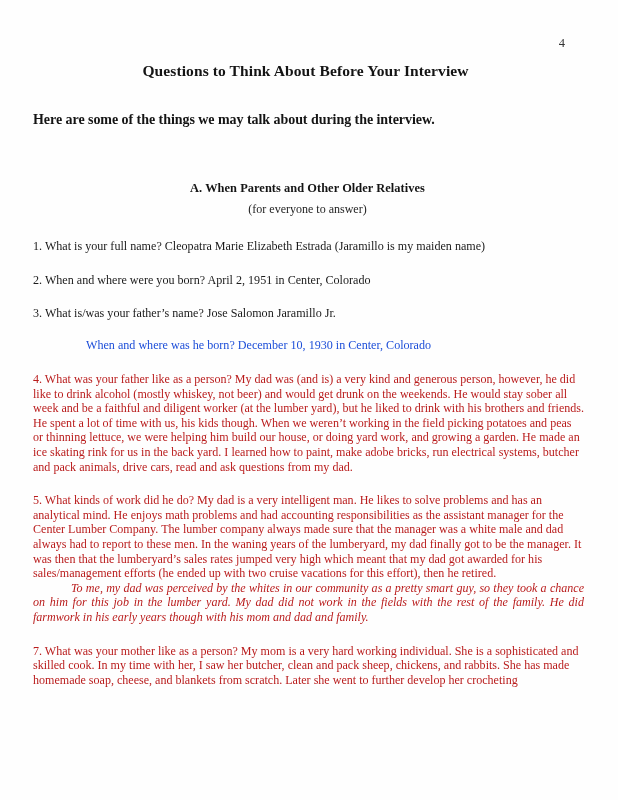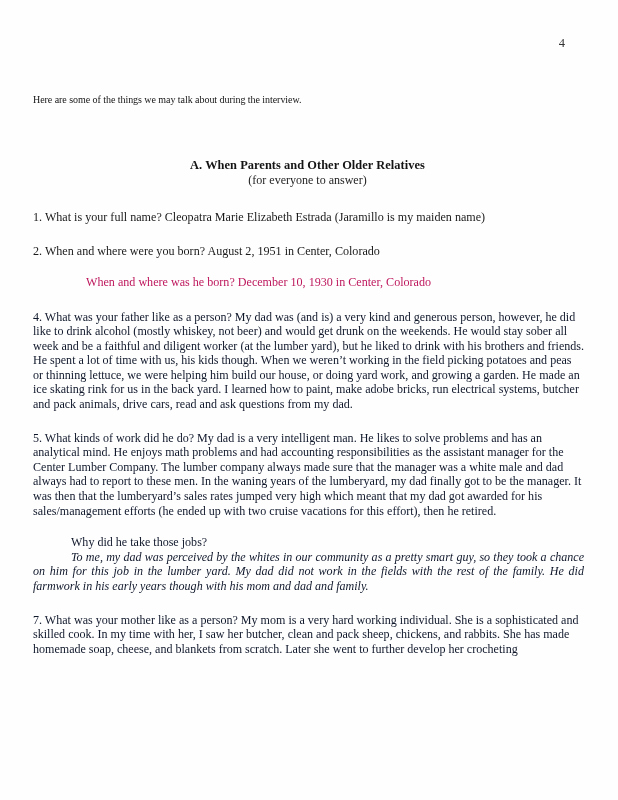--- a/index.html
+++ b/index.html
@@ -39,22 +39,22 @@
   .doc-title {
     text-align: center;
     font-size: 15.5px;
     font-weight: bold;
     color: #141414;
     margin: 0 0 0 0;
     letter-spacing: 0.1px;
     padding-right: 12px;
   }
   .intro-line {
-    font-size: 10px;
-    font-weight: normal;
+    font-size: 14px;
+    font-weight: bold;
     color: #141414;
     margin-top: 32px;
     margin-left: 0px;
     letter-spacing: -0.05px;
   }
   .section-head {
     text-align: center;
     margin-top: 53px;
     padding-right: 8px;
   }
@@ -62,46 +62,46 @@
     font-size: 12.4px;
     font-weight: bold;
     color: #141414;
     display: block;
     letter-spacing: 0.05px;
   }
   .section-head .sec-sub {
     font-size: 12px;
     color: #1e1e1e;
     display: block;
-    margin-top: 0;
+    margin-top: 6px;
   }
   .qa-block {
     margin-top: 15px;
   }
   .q-line {
     font-size: 12.1px;
     line-height: 15.5px;
     color: #1a1a1a;
     margin: 0;
     text-indent: 0;
   }
   .spaced {
     margin-top: 18px;
   }
   .sub-q {
     margin-left: 53px;
     margin-top: 16px;
     font-size: 12.1px;
     line-height: 15.5px;
-    color: #be185d;
+    color: #1d4ed8;
   }
   .para {
     font-size: 12.05px;
     line-height: 14.6px;
-    color: #0f172a;
+    color: #b91c1c;
     margin: 0;
     text-align: left;
     padding-right: 6px;
   }
   .para-justified {
     text-align: justify;
     text-justify: inter-word;
     font-style: italic;
   }
   .para-block {
@@ -121,42 +121,43 @@
 </style>
 </head>
 <body>
 
 <div class="page">
 
   <div class="page-number">4</div>
 
   <div class="content">
 
+    <h1 class="doc-title">Questions to Think About Before Your Interview</h1>
 
     <p class="intro-line">Here are some of the things we may talk about during the interview.</p>
 
     <div class="section-head">
       <span class="sec-title">A.  When Parents and Other Older Relatives</span>
       <span class="sec-sub">(for everyone to answer)</span>
     </div>
 
     <div class="qa-block">
 
       <p class="q-line gap-lg">1.  What is your full name?  Cleopatra Marie Elizabeth Estrada (Jaramillo is my maiden name)</p>
 
-      <p class="q-line spaced">2.  When and where were you born?  August 2, 1951  in Center, Colorado</p>
+      <p class="q-line spaced">2.  When and where were you born?  April 2, 1951  in Center, Colorado</p>
 
+      <p class="q-line spaced">3.  What is/was your father’s name?  Jose Salomon Jaramillo Jr.</p>
 
       <p class="sub-q">When and where was he born?  December 10, 1930 in Center, Colorado</p>
 
       <p class="para para-block">4.  What was your father like as a person?  My dad was (and is) a very kind and generous person, however, he did like to drink alcohol (mostly whiskey, not beer) and would get drunk on the weekends.  He would stay sober all week and be a faithful and diligent worker (at the lumber yard), but he liked to drink with his brothers and friends.  He spent a lot of time with us, his kids though.  When we weren’t working in the field picking potatoes and peas or thinning lettuce, we were helping him build our house, or doing yard work, and growing a garden.  He made an ice skating rink for us in the back yard.  I learned how to paint, make adobe bricks, run electrical systems, butcher and pack animals, drive cars, read and ask questions from my dad.</p>
 
       <p class="para para-block">5.  What kinds of work did he do?  My dad is a very intelligent man.  He likes to solve problems and has an analytical mind.  He enjoys math problems and had accounting responsibilities as the assistant manager for the Center Lumber Company.  The lumber company always made sure that the manager was a white male and dad always had to report to these men.  In the waning years of the lumberyard, my dad finally got to be the manager.  It was then that the lumberyard’s sales rates jumped very high which meant that my dad got awarded for his sales/management efforts (he ended up with two cruise vacations for this effort), then he retired.</p>
 
-      <p class="para gap-md indent-line">Why did he take those jobs?</p>
 
       <p class="para para-justified tight first-indent">To me, my dad was perceived by the whites in our community as a pretty smart guy, so they took a chance on him for this job in the lumber yard.  My dad did not work in the fields with the rest of the family.  He did farmwork in his early years though with his mom and dad and family.</p>
 
 
 
       <p class="para para-block">7.  What was your mother like as a person?  My mom is a very hard working individual.  She is a sophisticated and skilled cook.  In my time with her, I saw her butcher, clean and pack sheep, chickens, and rabbits.  She has made homemade soap, cheese, and blankets from scratch.  Later she went to further develop her crocheting</p>
 
     </div>
   </div>
 </div>

